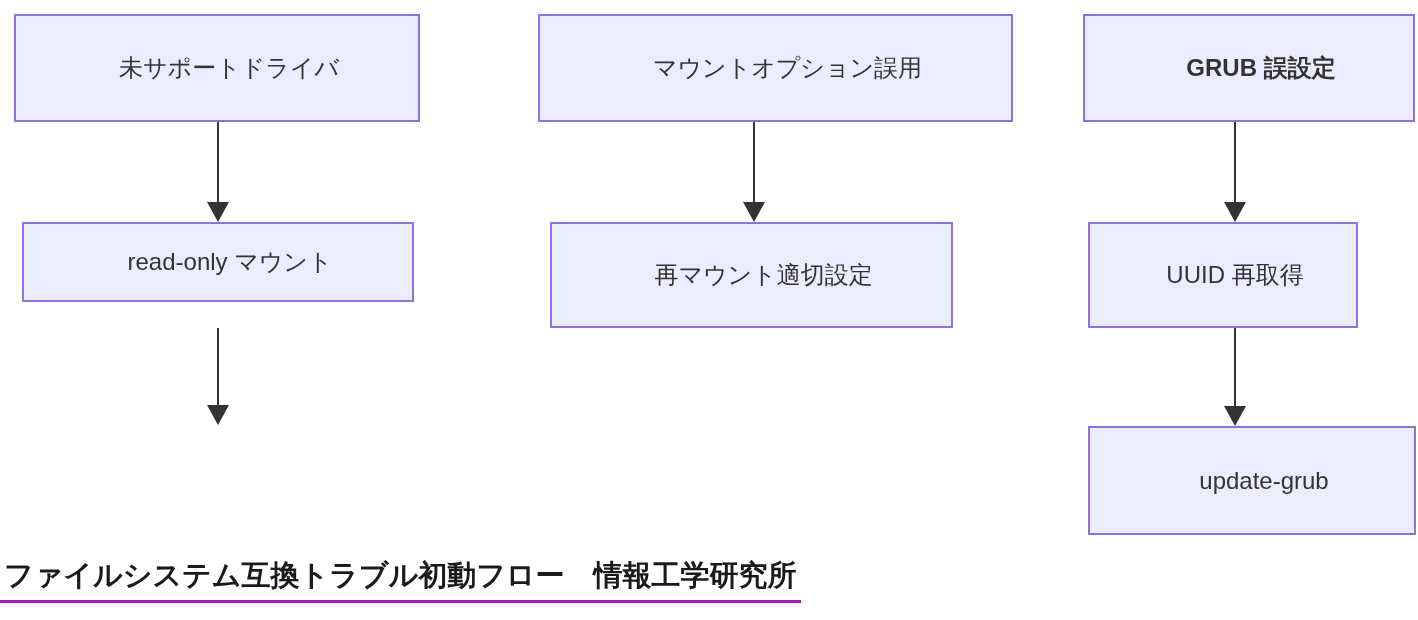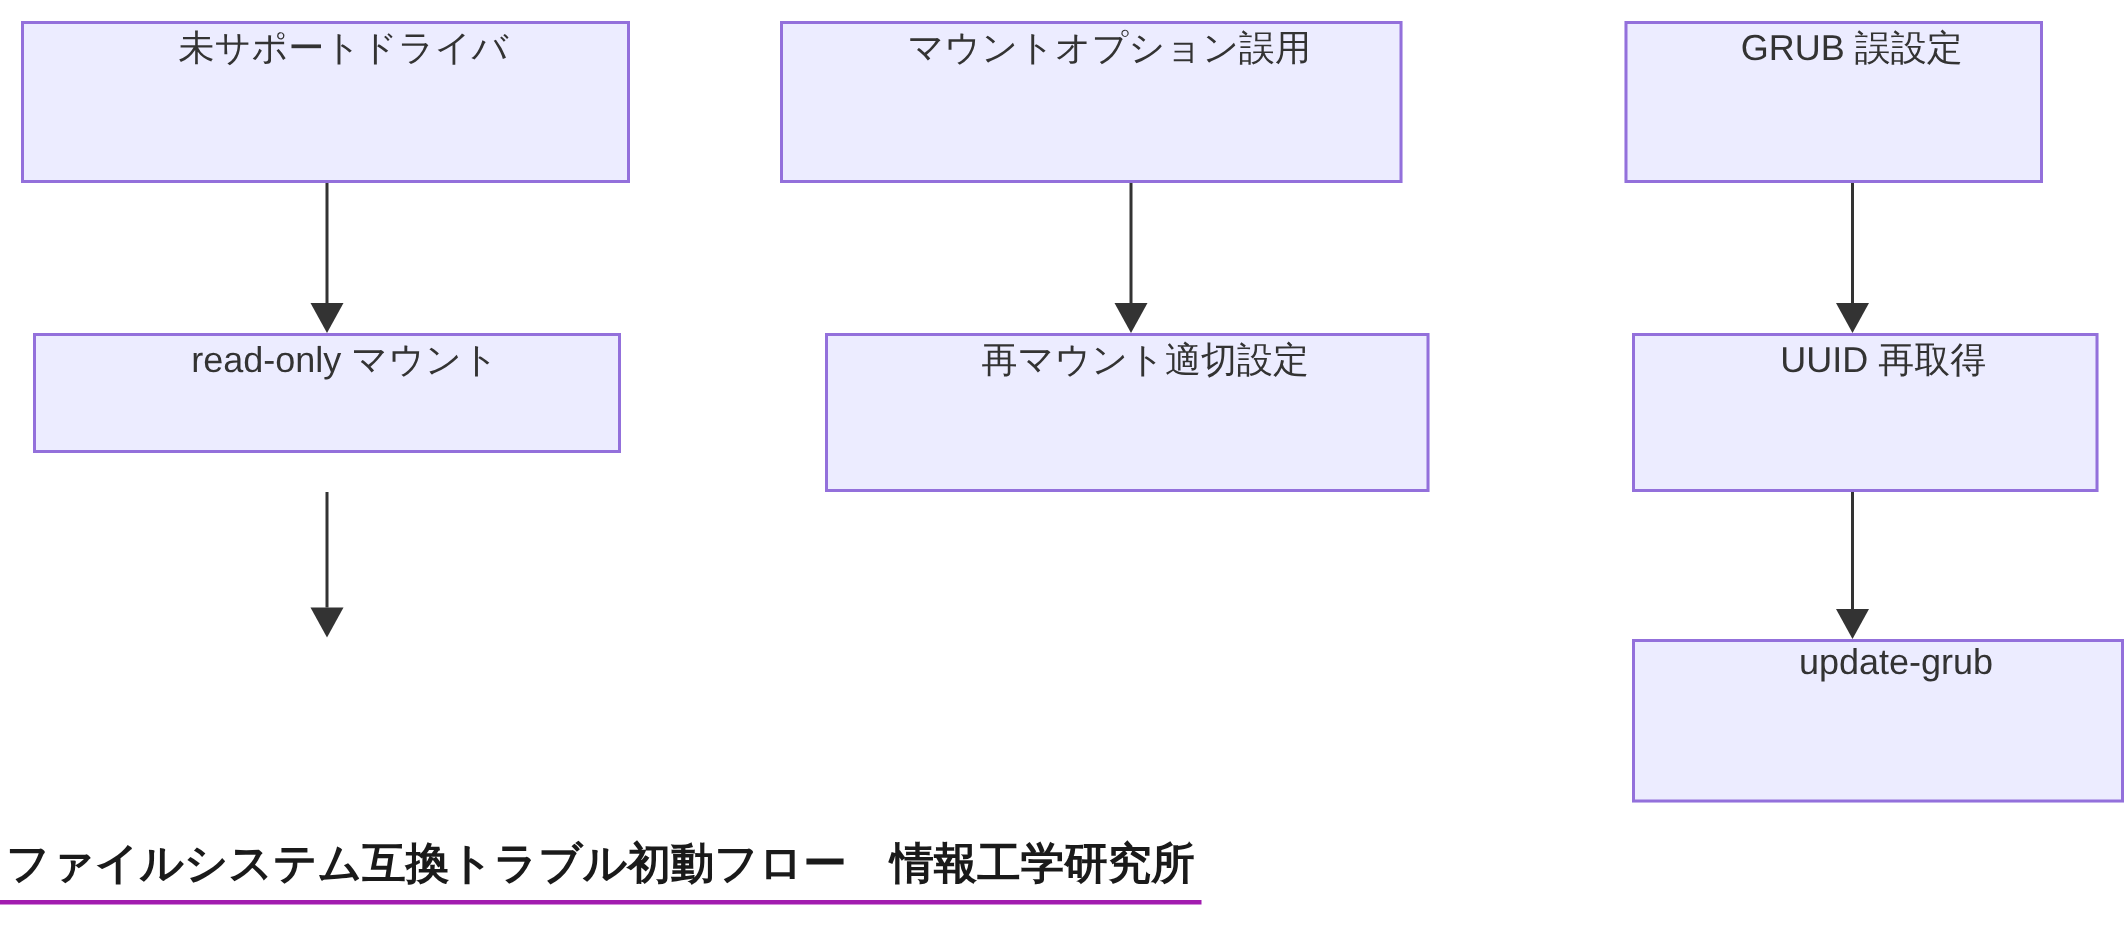--- a/index.html
+++ b/index.html
@@ -14,37 +14,37 @@
     height: 620px;
     background: #ffffff;
     overflow: hidden;
   }
   .node {
     position: absolute;
     box-sizing: border-box;
     background: #ECECFF;
     border: 2px solid #9370DB;
     display: flex;
-    align-items: flex-start;
+    align-items: center;
     justify-content: center;
     color: #333333;
     font-size: 24px;
     text-align: center;
     padding-left: 24px;
   }
   .node .node-label { white-space: nowrap; }
 
   
   .n-a { left: 14px;   top: 14px;  width: 406px; height: 108px; }
   .n-b { left: 22px;   top: 222px; width: 392px; height: 80px; }
   .n-c { left: 93px;   top: 425px; width: 250px; height: 108px; }
-  .n-d { left: 520px;  top: 14px;  width: 415px; height: 108px; }
+  .n-d { left: 538px;  top: 14px;  width: 475px; height: 108px; }
   .n-e { left: 550px;  top: 222px; width: 403px; height: 106px; }
-  .n-f { left: 1083px; top: 14px;  width: 279px; height: 108px; }
-  .n-g { left: 1088px; top: 222px; width: 311px; height: 106px; }
+  .n-f { left: 1083px; top: 14px;  width: 332px; height: 108px; font-weight: bold; }
+  .n-g { left: 1088px; top: 222px; width: 270px; height: 106px; }
   .n-h { left: 1088px; top: 426px; width: 328px; height: 109px; }
 
   .arrow {
     position: absolute;
     width: 22px;
     display: flex;
     flex-direction: column;
     align-items: center;
   }
   .arrow-line {

